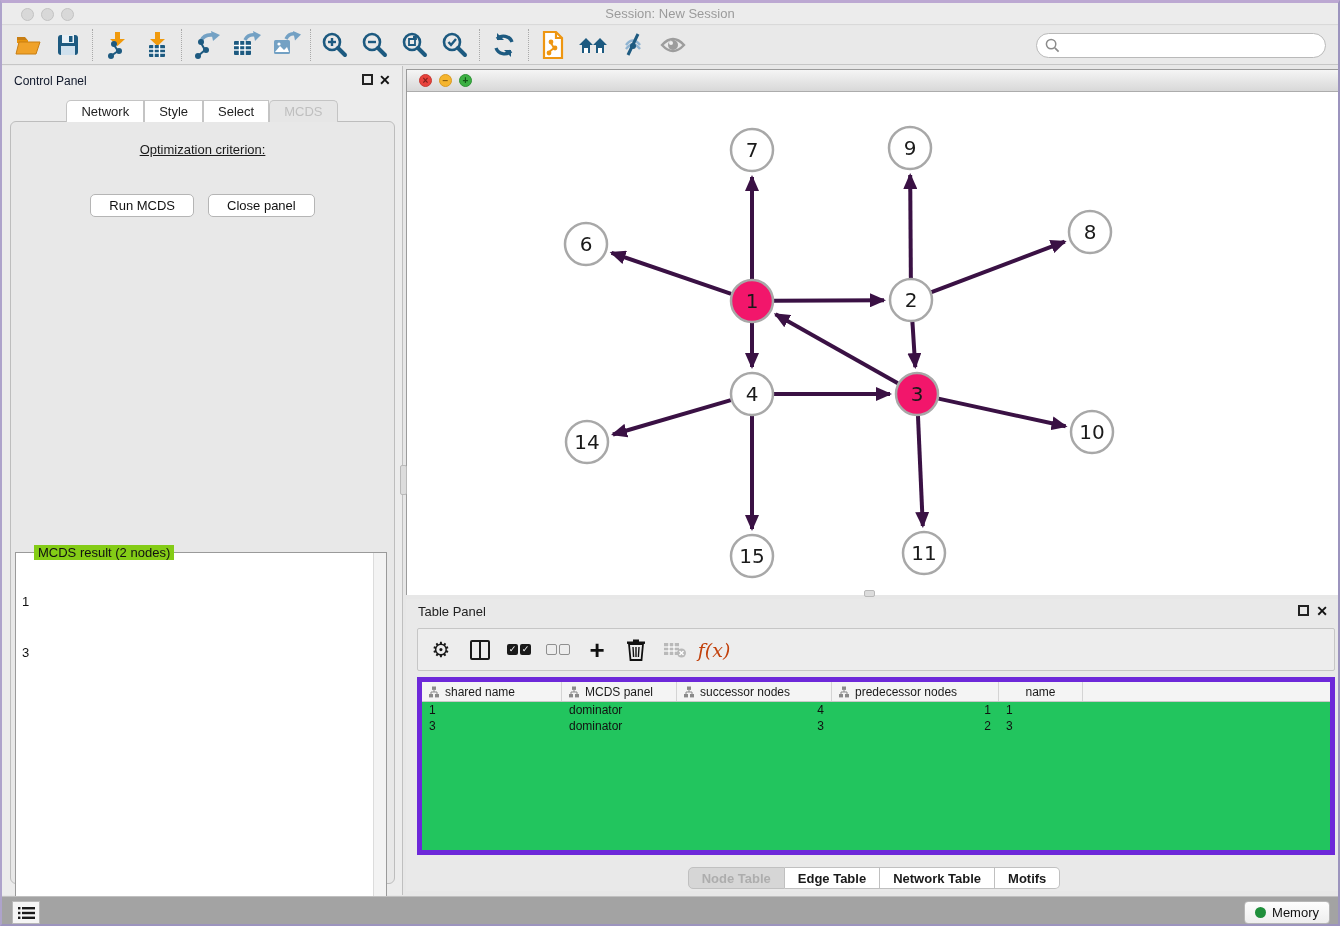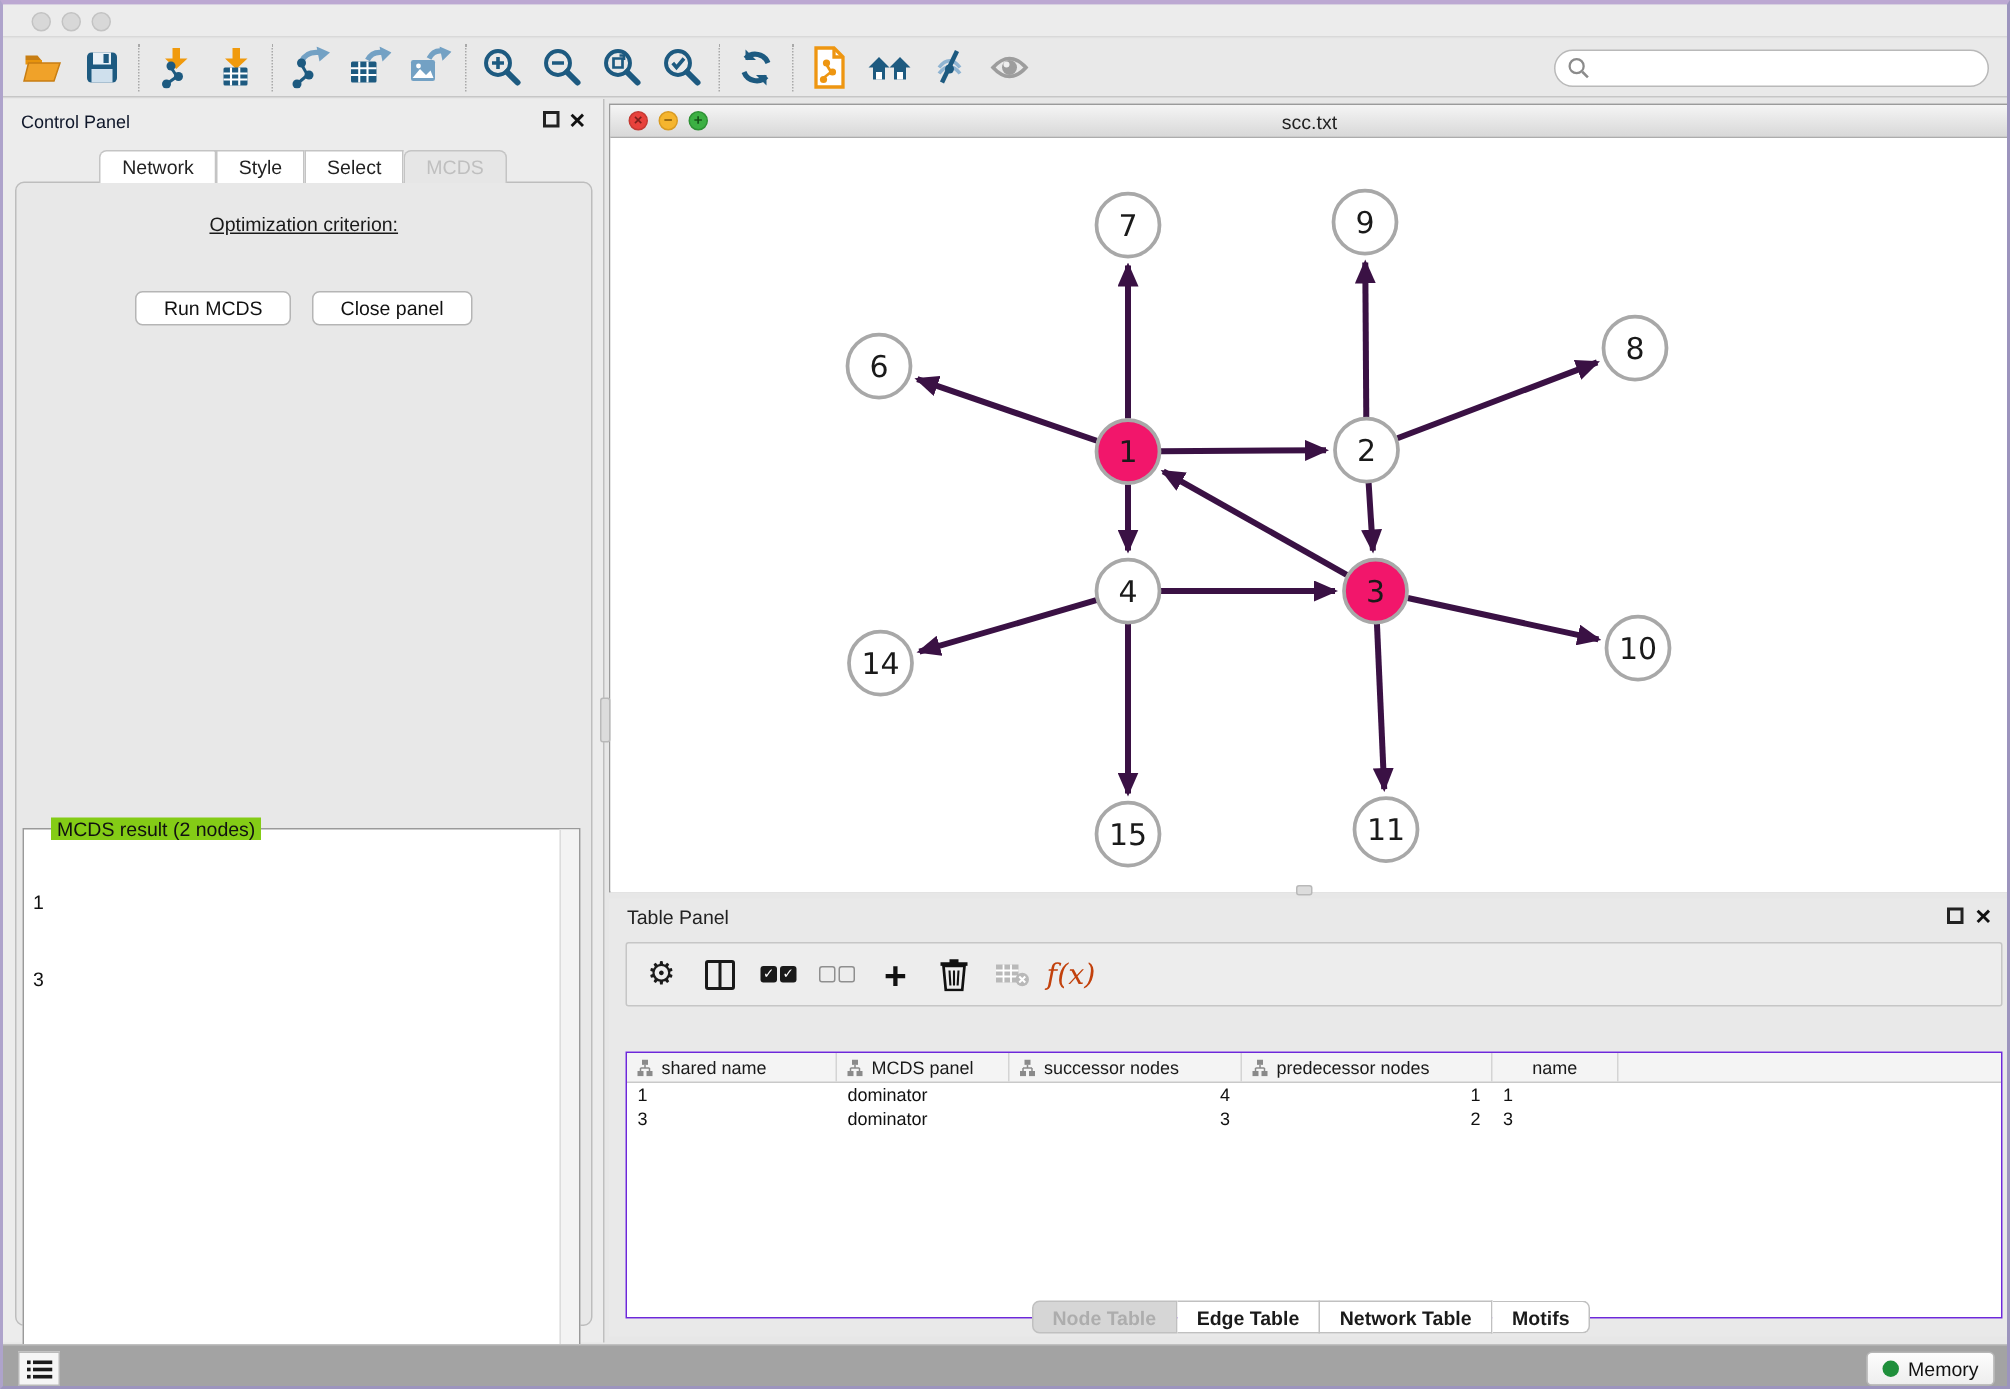--- a/index.html
+++ b/index.html
@@ -53,21 +53,21 @@
   .tp-tool { width:26px; height:26px; display:flex; align-items:center; justify-content:center; }
   .gear-glyph { font-size:21px; color:#1a1a1a; }
   .fx-glyph { font-family:"DejaVu Serif", serif; font-style:italic; font-size:19px; color:#c2410c; }
   .cols-glyph { width:20px; height:20px; border:2.5px solid #1a1a1a; border-radius:2px; display:flex; }
   .cols-glyph span { flex:1; }
   .cols-glyph span:first-child { border-right:2px solid #1a1a1a; }
   .chk { width:11px; height:11px; border-radius:2px; display:inline-block; margin:0 1px; }
   .chk.on { background:#1a1a1a; color:#fff; font-size:9px; line-height:11px; text-align:center; }
   .chk.off { border:1.5px solid #8F8F8F; background:#EDEDED; }
   .plus-glyph { font-size:26px; font-weight:bold; color:#111; line-height:24px; }
-  .tbl { position:absolute; left:11px; top:78px; width:918px; height:178px; background:#ffffff; border:1px solid #6d28d9;margin-top:24px; }
+  .tbl { position:absolute; left:11px; top:78px; width:918px; height:178px; background:#22c55e; border:5px solid #6d28d9; }
   .tbl-headrow { display:flex; height:20px; background:#F4F4F4; border-bottom:1px solid #C9C9C9; }
   .tbl-th { display:flex; align-items:center; gap:5px; padding-left:6px; font-size:12px; color:#1a1a1a; border-right:1px solid #D4D4D4; }
   .tbl-row { display:flex; height:16px; }
   .tbl-td { font-size:12px; color:#111; padding:1px 8px 0 7px; overflow:hidden; }
   .ta-r { text-align:right; }
   .tp-tabs { position:absolute; left:0; top:268px; width:100%; display:flex; justify-content:center; }
   .tp-tab { height:22px; padding:0 13px; font-size:13px; font-weight:bold; color:#1a1a1a; background:#fff; border:1px solid #C0C0C0; border-left:none; display:flex; align-items:center; }
   .tp-tab:first-child { border-left:1px solid #C0C0C0; border-radius:5px 0 0 5px; }
   .tp-tab:last-child { border-radius:0 5px 5px 0; }
   .tp-tab.active { background:#D6D6D6; color:#ADADAD; }
@@ -79,20 +79,21 @@
 </style>
 </head>
 <body>
 
 <div class="frame">
 
   <div class="titlebar">
     <span class="tl-dot" style="left:19px"></span>
     <span class="tl-dot" style="left:39px"></span>
     <span class="tl-dot" style="left:59px"></span>
+    <div class="app-title">Session: New Session</div>
   </div>
 
   <div class="toolbar">
     <span style="width:6px"></span>
     <span class="tb-icon">
       <svg width="28" height="24" viewBox="0 0 28 24">
           <path d="M3 4h8l2.5 3H3z" fill="#C87E13"></path>
           <path d="M3 7h11v3H3z" fill="#E8940C"></path>
           <path d="M5 9h21l-4 12H2z" fill="#F0A229" stroke="#C87E13" stroke-width="1"></path>
         </svg>
@@ -291,21 +292,20 @@
         <div class="result-scroll"></div>
       </div>
     </div>
   </div>
 
   <div class="net-window">
     <div class="net-titlebar">
       <span class="nt-dot" style="left:12px; background:#E8423C; border:1px solid #C53A33; color:#7E1F1B"><span>×</span></span>
       <span class="nt-dot" style="left:32px; background:#F5B52E; border:1px solid #D99B22; color:#8A5E0D"><span>−</span></span>
       <span class="nt-dot" style="left:52px; background:#3CB043; border:1px solid #2E9235; color:#145418"><span>+</span></span>
-      <div class="net-title">scc.txt</div>
     </div>
     <svg id="graph-svg" class="net-canvas" width="932" height="503">
         <defs>
           <marker id="arrow" viewBox="0 0 16 14" refX="14" refY="7" markerWidth="16" markerHeight="14" orient="auto" markerUnits="userSpaceOnUse">
             <path d="M0,0 L16,7 L0,14 Z" fill="#3A1144"></path>
           </marker>
         </defs>
         <line x1="345" y1="187" x2="345" y2="85" stroke="#3A1144" stroke-width="4" marker-end="url(#arrow)"></line>
         <line x1="324.1924875913935" y1="201.85525176330984" x2="204.5364925014716" y2="160.76855465411975" stroke="#3A1144" stroke-width="4" marker-end="url(#arrow)"></line>
         <line x1="366.9995649035371" y1="208.86163795658152" x2="477.00053398202266" y2="208.1698079623772" stroke="#3A1144" stroke-width="4" marker-end="url(#arrow)"></line>

